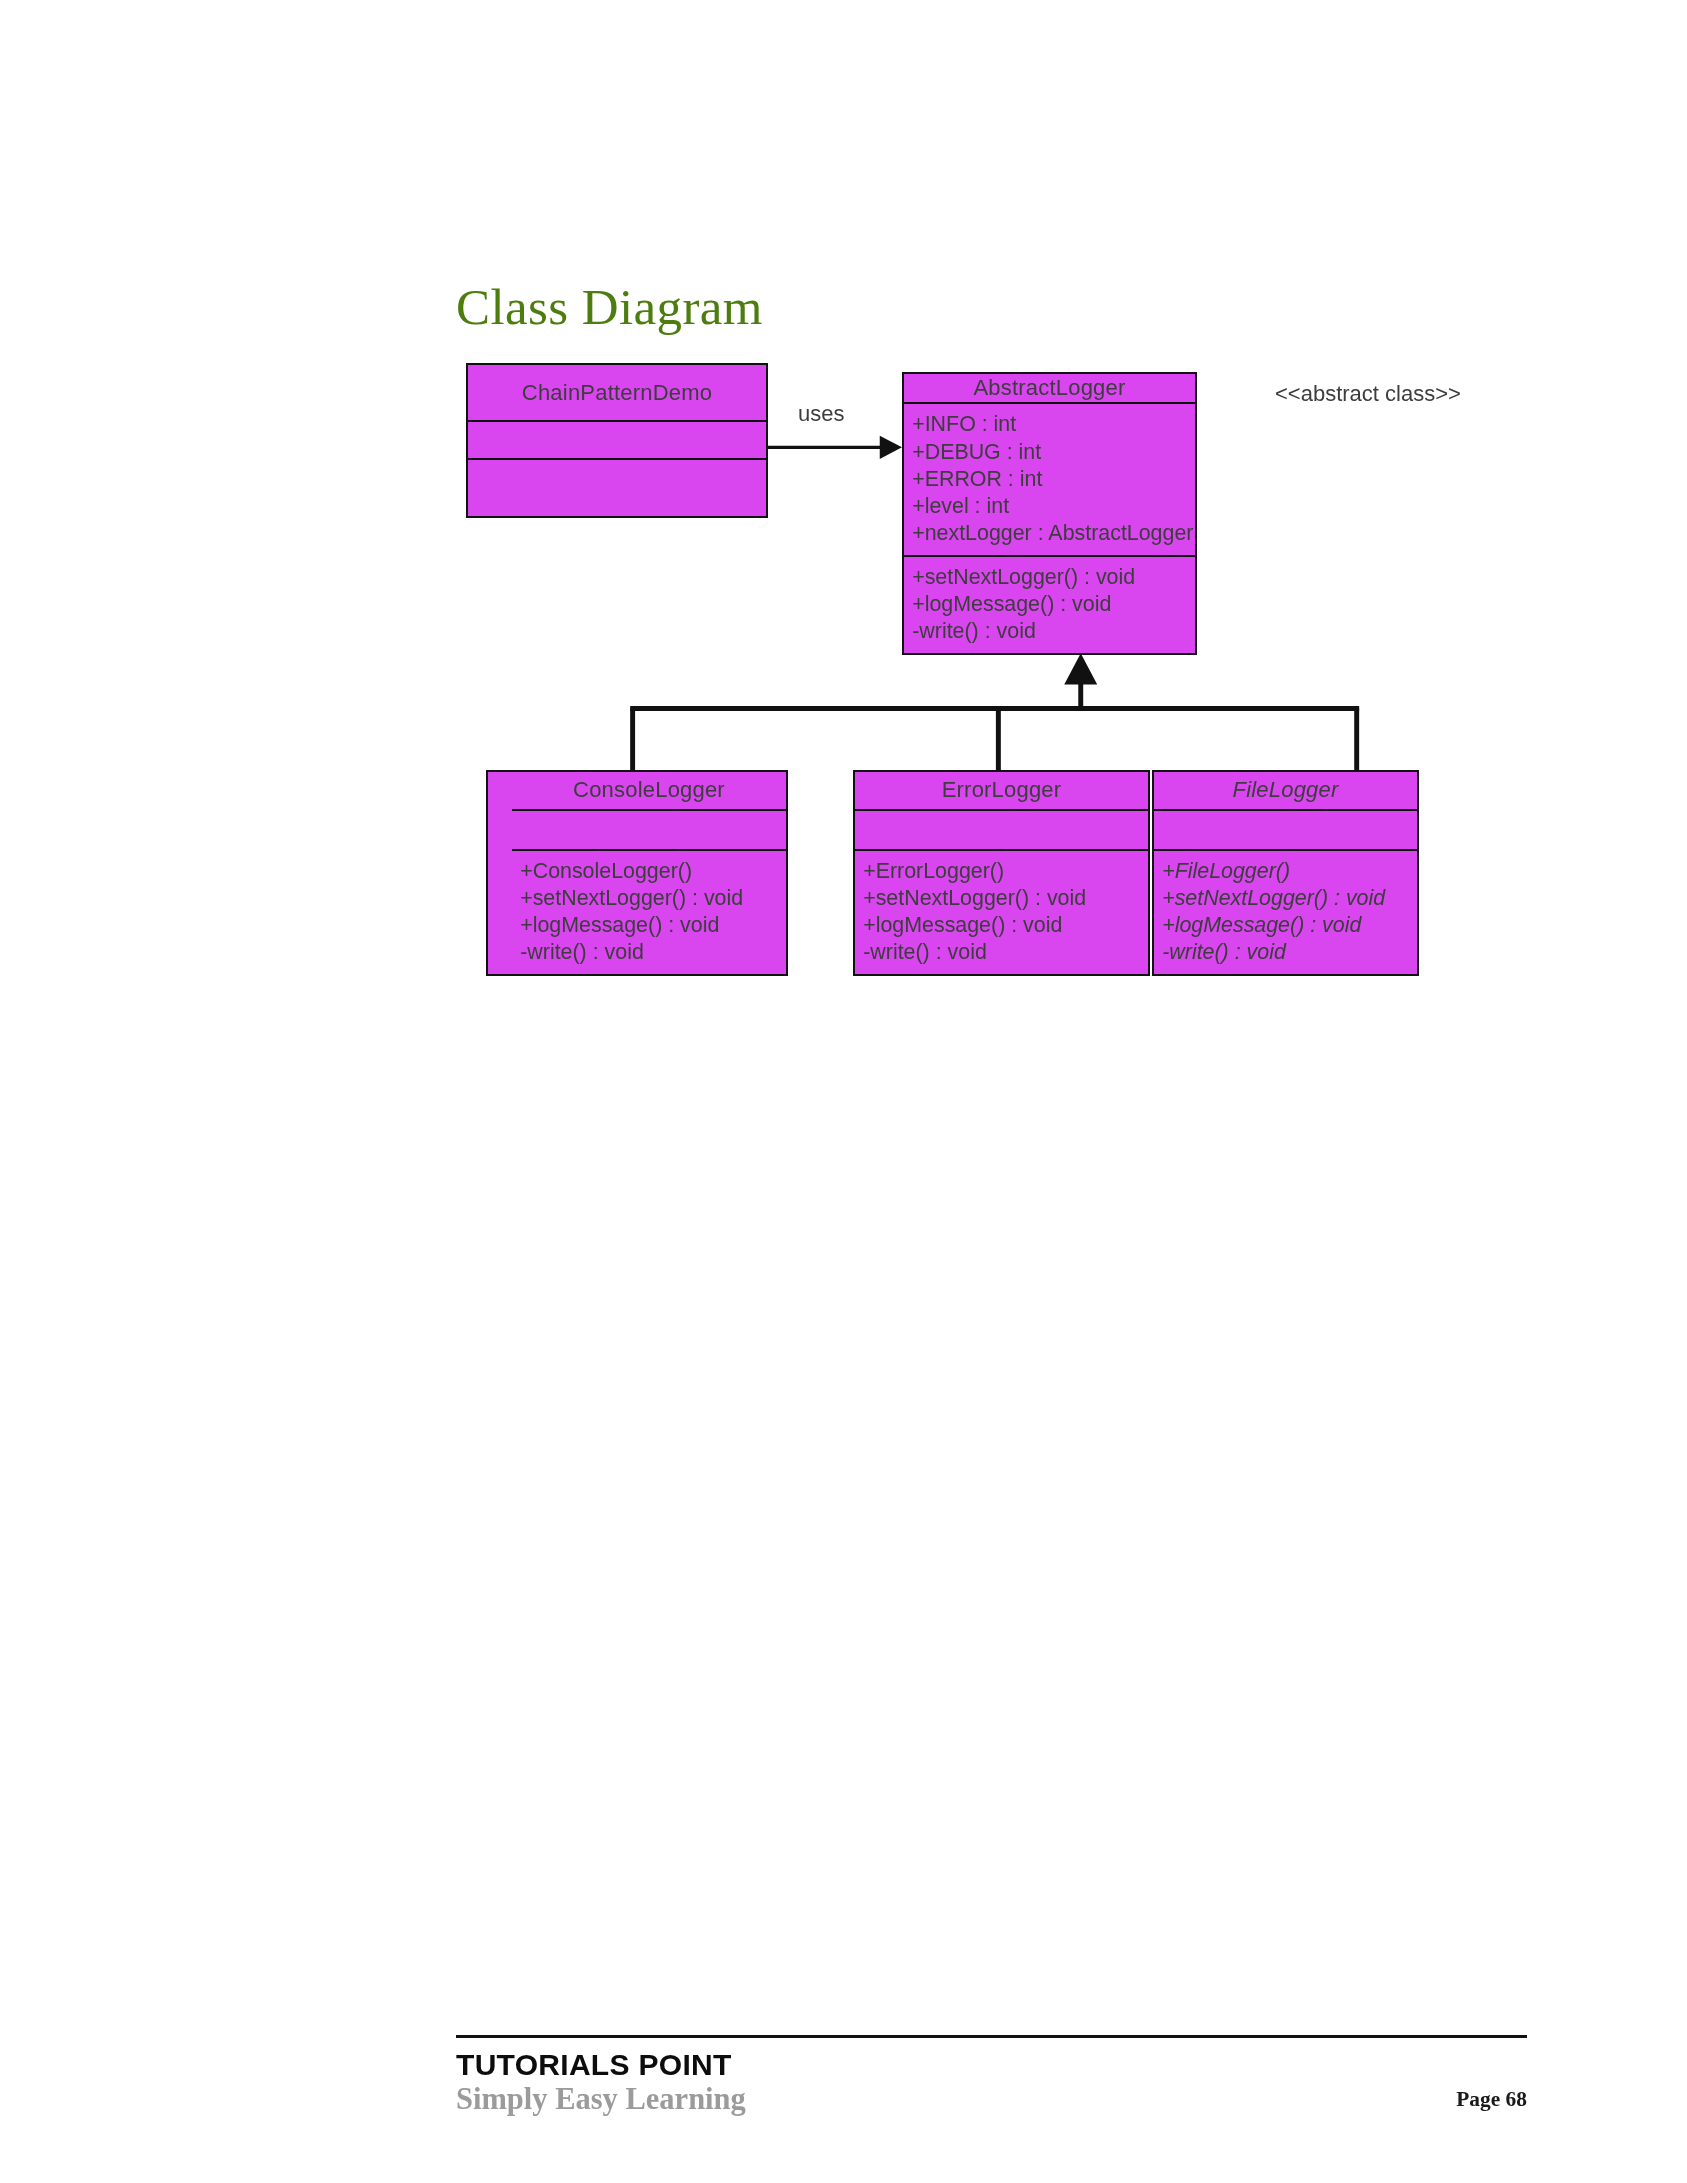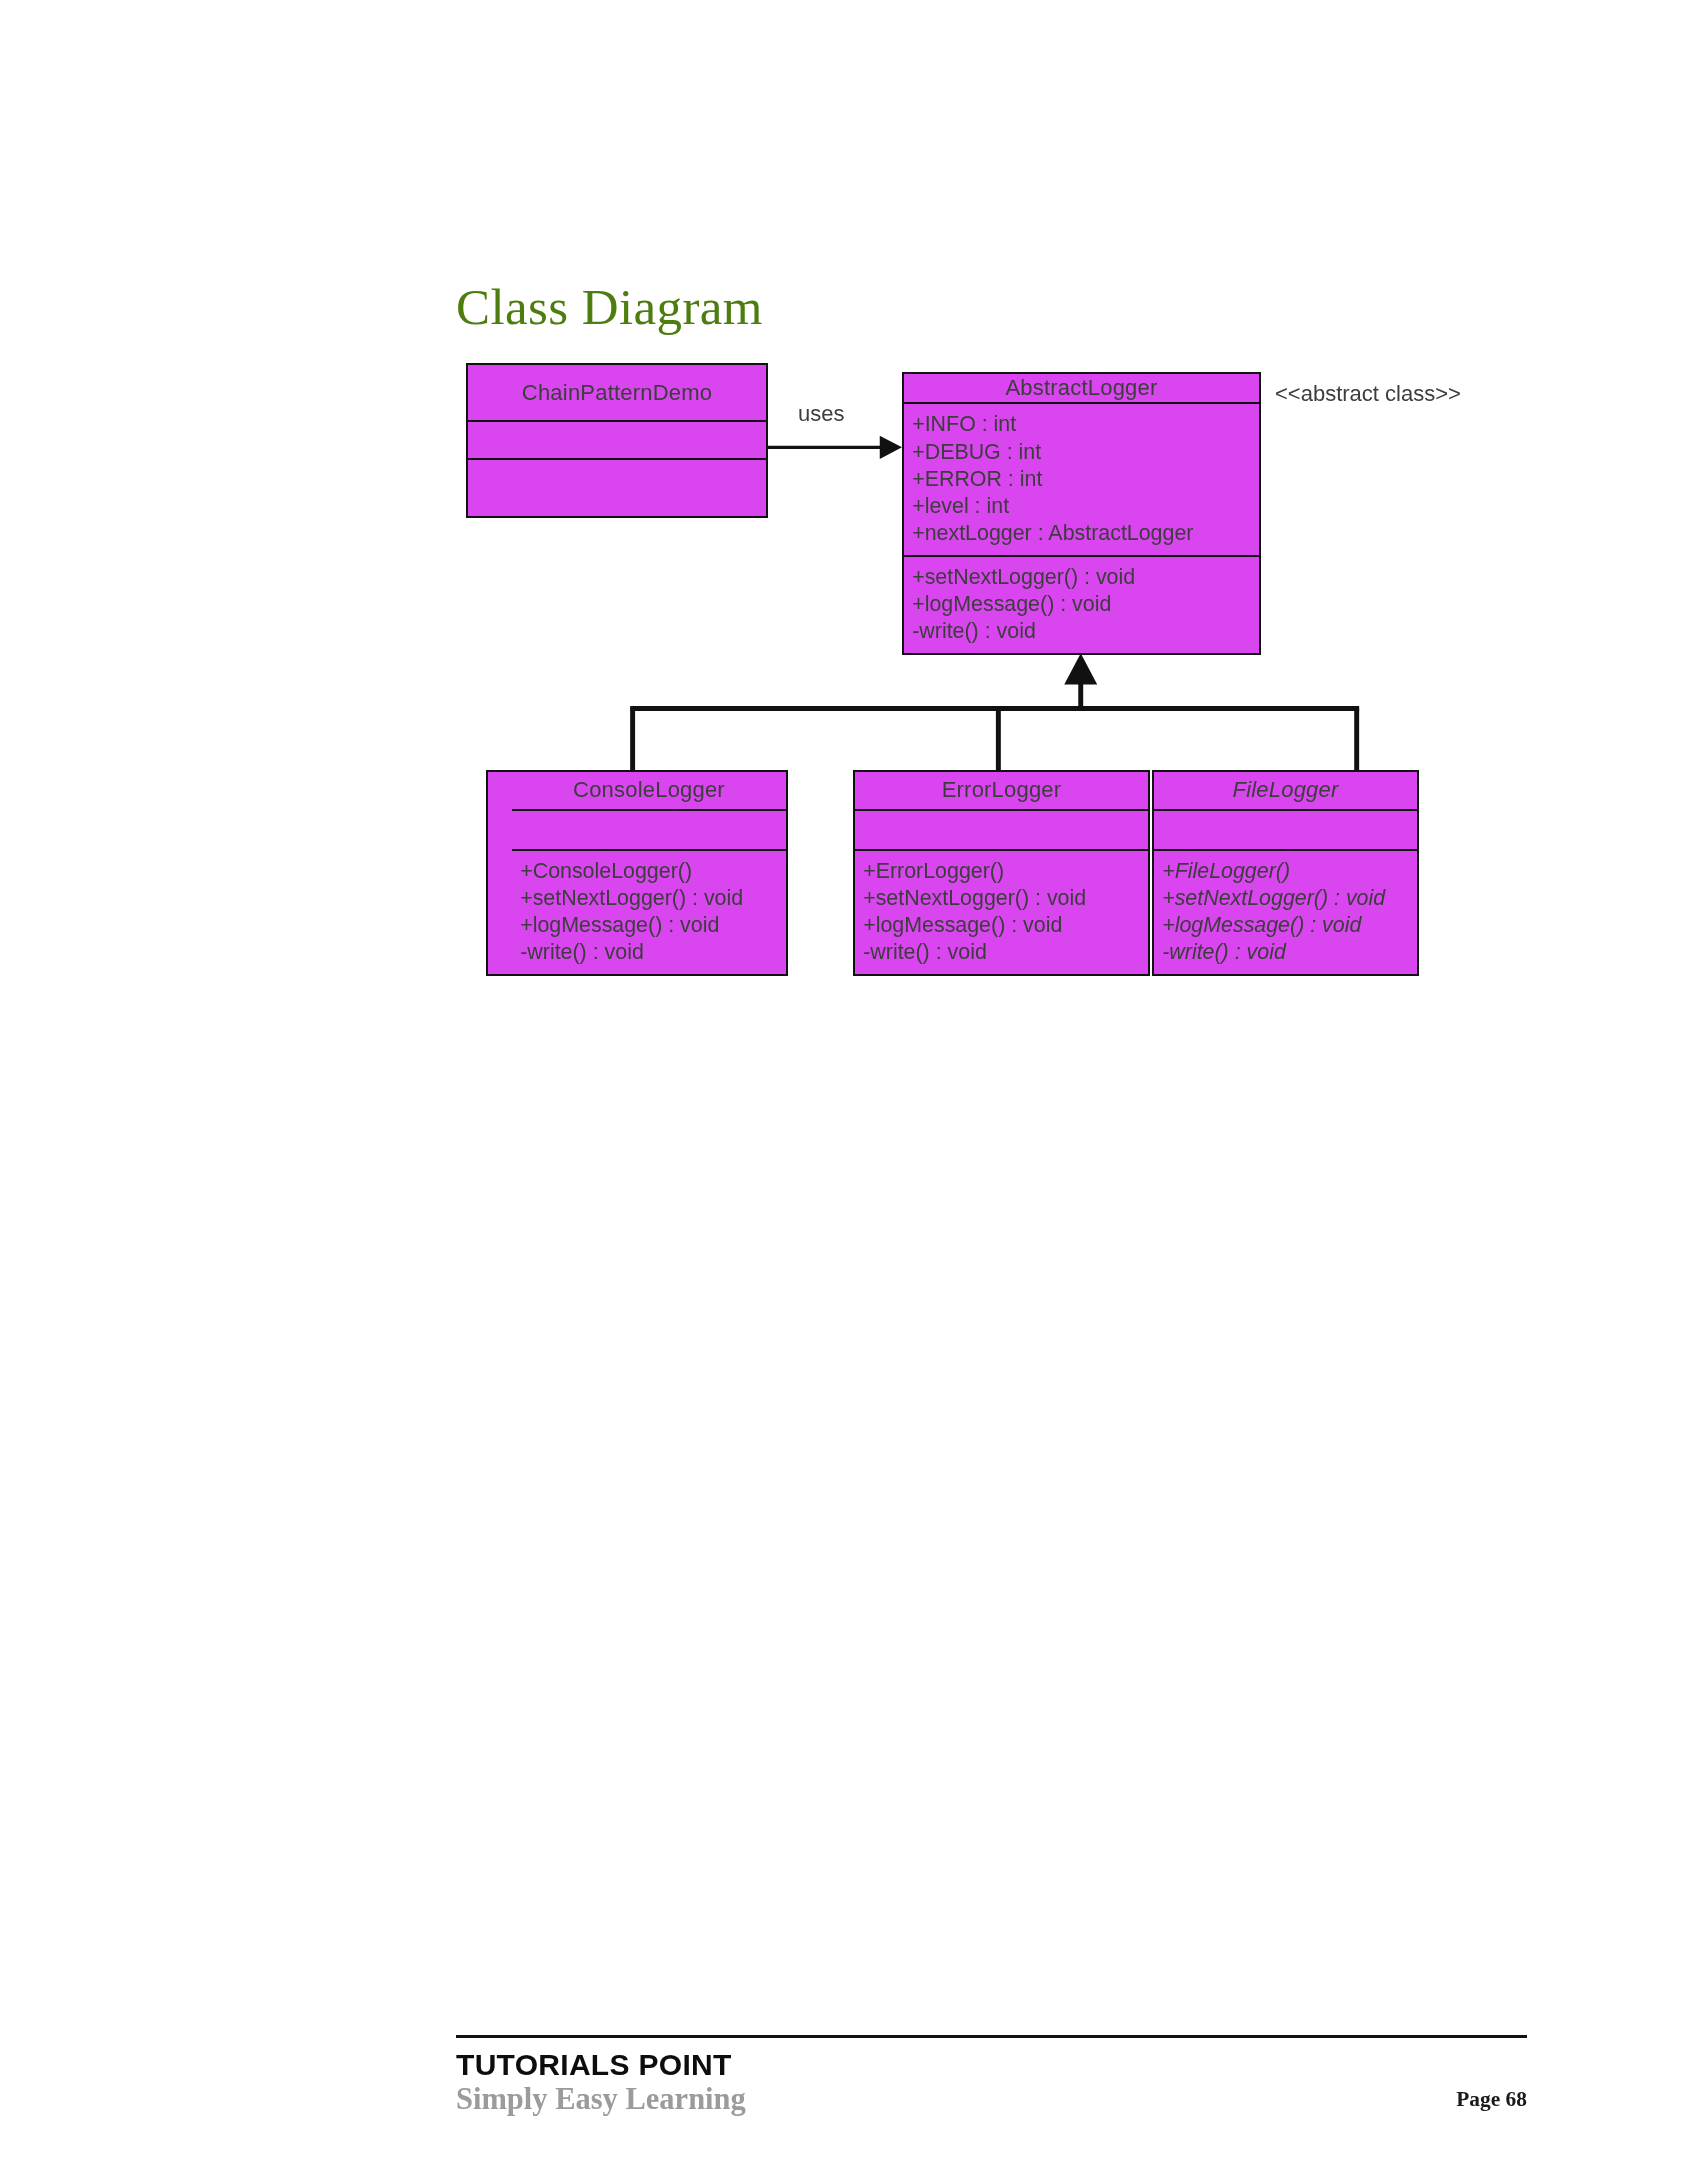--- a/index.html
+++ b/index.html
@@ -91,21 +91,21 @@
   }
   .uml-ops.centered .uml-row {
     text-align: center;
   }
 
   
   #class-chainpatterndemo { left: 466px; top: 363px;  width: 302px; height: 155px; }
   #class-chainpatterndemo .uml-name  { height: 57px; }
   #class-chainpatterndemo .uml-attrs { height: 38px; padding: 0; }
 
-  #class-abstractlogger { left: 902px; top: 372px; width: 359px; height: 283px; }
+  #class-abstractlogger { left: 902px; top: 372px; width: 295px; height: 283px; }
   #class-abstractlogger .uml-name { height: 38px; }
   #class-abstractlogger .uml-attrs { border-bottom: 2.5px solid #111111; }
 
   #class-consolelogger { left: 486px;  top: 770px; width: 302px; height: 206px; padding-left: 24px; }
   #class-errorlogger   { left: 853px; top: 770px; width: 297px; height: 206px; }
   #class-filelogger    { left: 1152px; top: 770px; width: 267px; height: 206px; font-style: italic; }
   .sub-logger .uml-name  { height: 40px; }
   .sub-logger .uml-attrs { height: 41px; padding: 0; }
 
   

